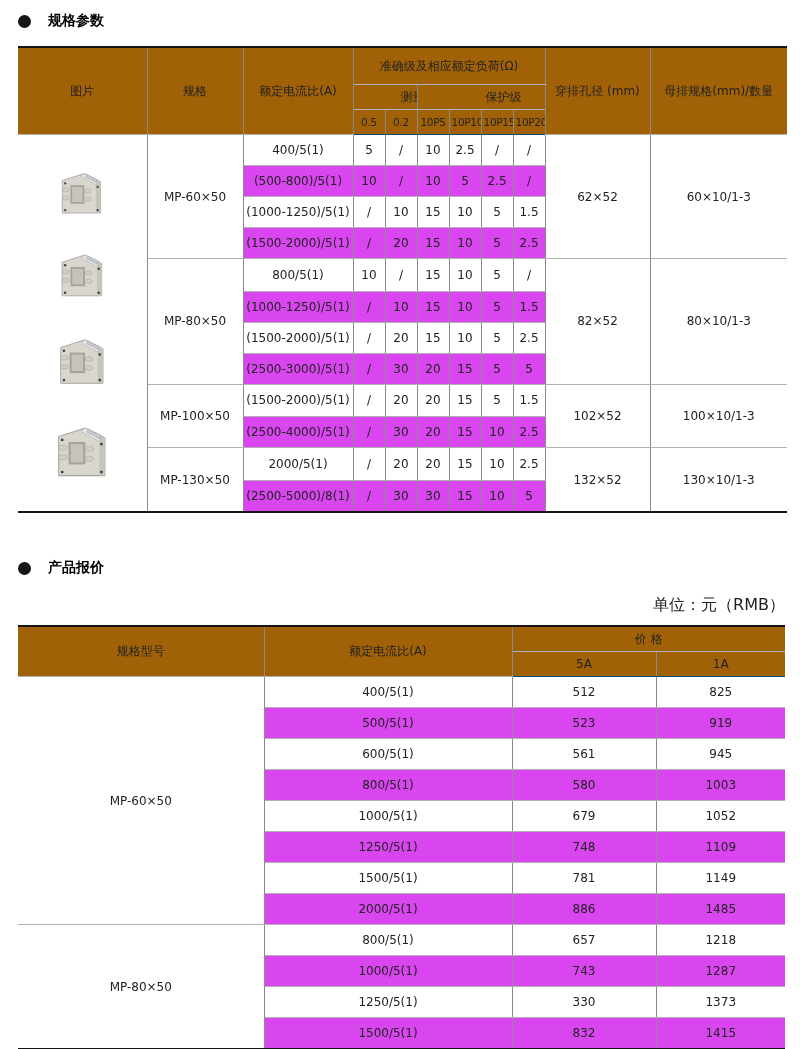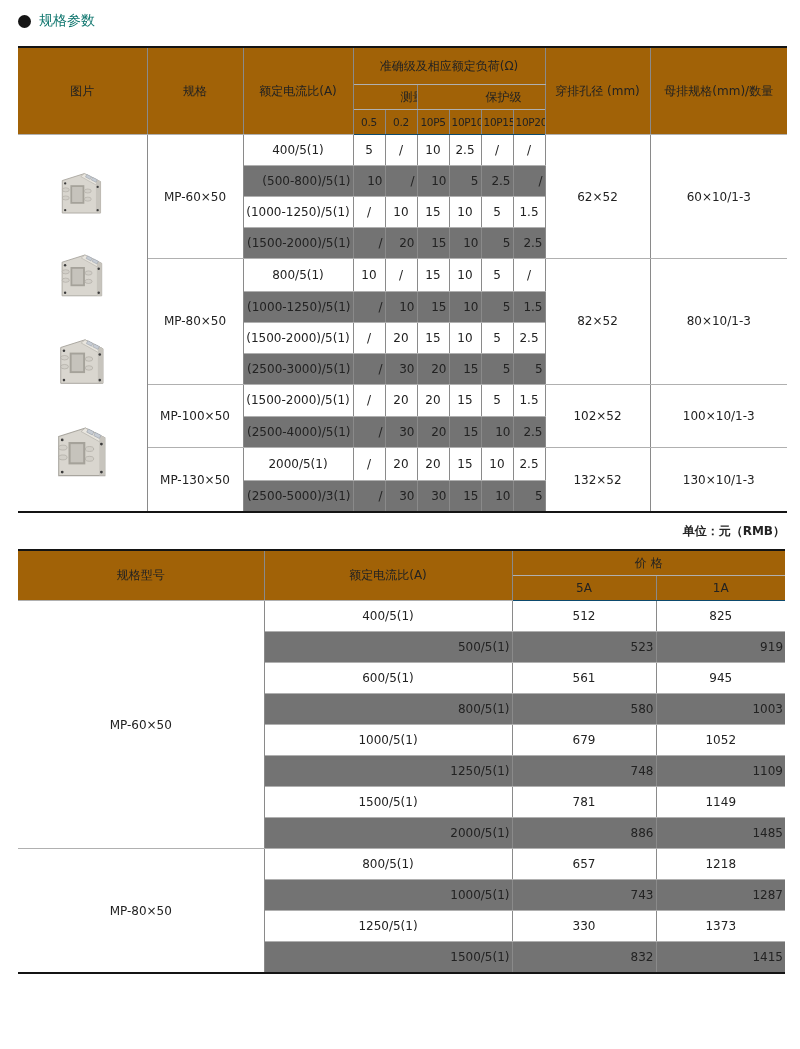--- a/index.html
+++ b/index.html
@@ -4,31 +4,31 @@
 <style>
   html,body{margin:0;padding:0;background:#fff;}
   body{
     width:800px;height:1049px;overflow:hidden;
     font-family:"DejaVu Sans","Liberation Sans",sans-serif;
     color:#222;-webkit-font-smoothing:antialiased;
   }
   .page{padding:6px 15px 0 18px;}
 
   .section-title{
-    display:flex;align-items:center;gap:8px;
-    font-size:14px;font-weight:normal;color:#0f766e;
+    display:flex;align-items:center;gap:17px;
+    font-size:14px;font-weight:bold;color:#000000;
   }
   .section-title .bullet{
     width:13px;height:13px;border-radius:50%;background:#151515;flex:0 0 auto;
   }
   .title-1{margin:6px 0 16px 0;}
   .title-2{margin:46px 0 4px 0;}
 
   .unit-note{
-    text-align:right;font-size:12px;color:#222;margin:10px 0 9px 0;font-weight:bold;
+    text-align:right;font-size:16px;color:#222;margin:18px 0 9px 0;
   }
 
   table{
     border-collapse:collapse;table-layout:fixed;width:767px;
     border-top:2px solid #141414;border-bottom:2px solid #141414;
     border-left-style:hidden;border-right-style:hidden;
   }
   th,td{
     border-left:1px solid #8a8a8a;border-right:1px solid #8a8a8a;
     border-top:1px solid #b0b0b0;border-bottom:1px solid #b0b0b0;
@@ -36,21 +36,21 @@
     padding:0 2px;overflow:hidden;white-space:nowrap;
   }
   thead th{background:#a16207;}
   thead tr:last-child th{border-bottom:1px solid #0c4a6e;}
   .spec thead tr:nth-child(1) th{height:36px;}
   .spec thead tr:nth-child(2) th{height:24px;padding-left:47px;}
   .spec thead tr:nth-child(3) th{height:24px;font-size:10.5px;letter-spacing:-0.3px;}
   .spec tbody td{height:30px;}
   .price thead tr th{height:24px;}
   .price tbody td{height:30px;}
-  td.g{background:#737373;text-align:right;}
+  td.g{background:#d946ef;}
   tr.gs td{border-top:1px solid #7a7a7a;}
 
   td.img-cell{padding:4px 0;}
   .img-stack{
     display:flex;flex-direction:column;align-items:center;justify-content:space-evenly;
     height:368px;
   }
   .ct{display:block;}
 </style>
 </head>
@@ -243,31 +243,35 @@
           <td>/</td>
           <td>20</td>
           <td>20</td>
           <td>15</td>
           <td>10</td>
           <td>2.5</td>
           <td rowspan="2">132×52</td>
           <td rowspan="2">130×10/1-3</td>
         </tr>
         <tr>
-          <td class="g">(2500-5000)/3(1)</td>
+          <td class="g">(2500-5000)/8(1)</td>
           <td class="g">/</td>
           <td class="g">30</td>
           <td class="g">30</td>
           <td class="g">15</td>
           <td class="g">10</td>
           <td class="g">5</td>
         </tr>
       </tbody>
   </table>
 
+  <div class="section-title title-2">
+    <span class="bullet"></span>
+    <span>产品报价</span>
+  </div>
 
   <div class="unit-note">单位：元（RMB）</div>
 
   <table class="price">
     <colgroup>
       <col style="width:246px">
         <col style="width:248px">
         <col style="width:144px">
         <col style="width:129px">
     </colgroup>

